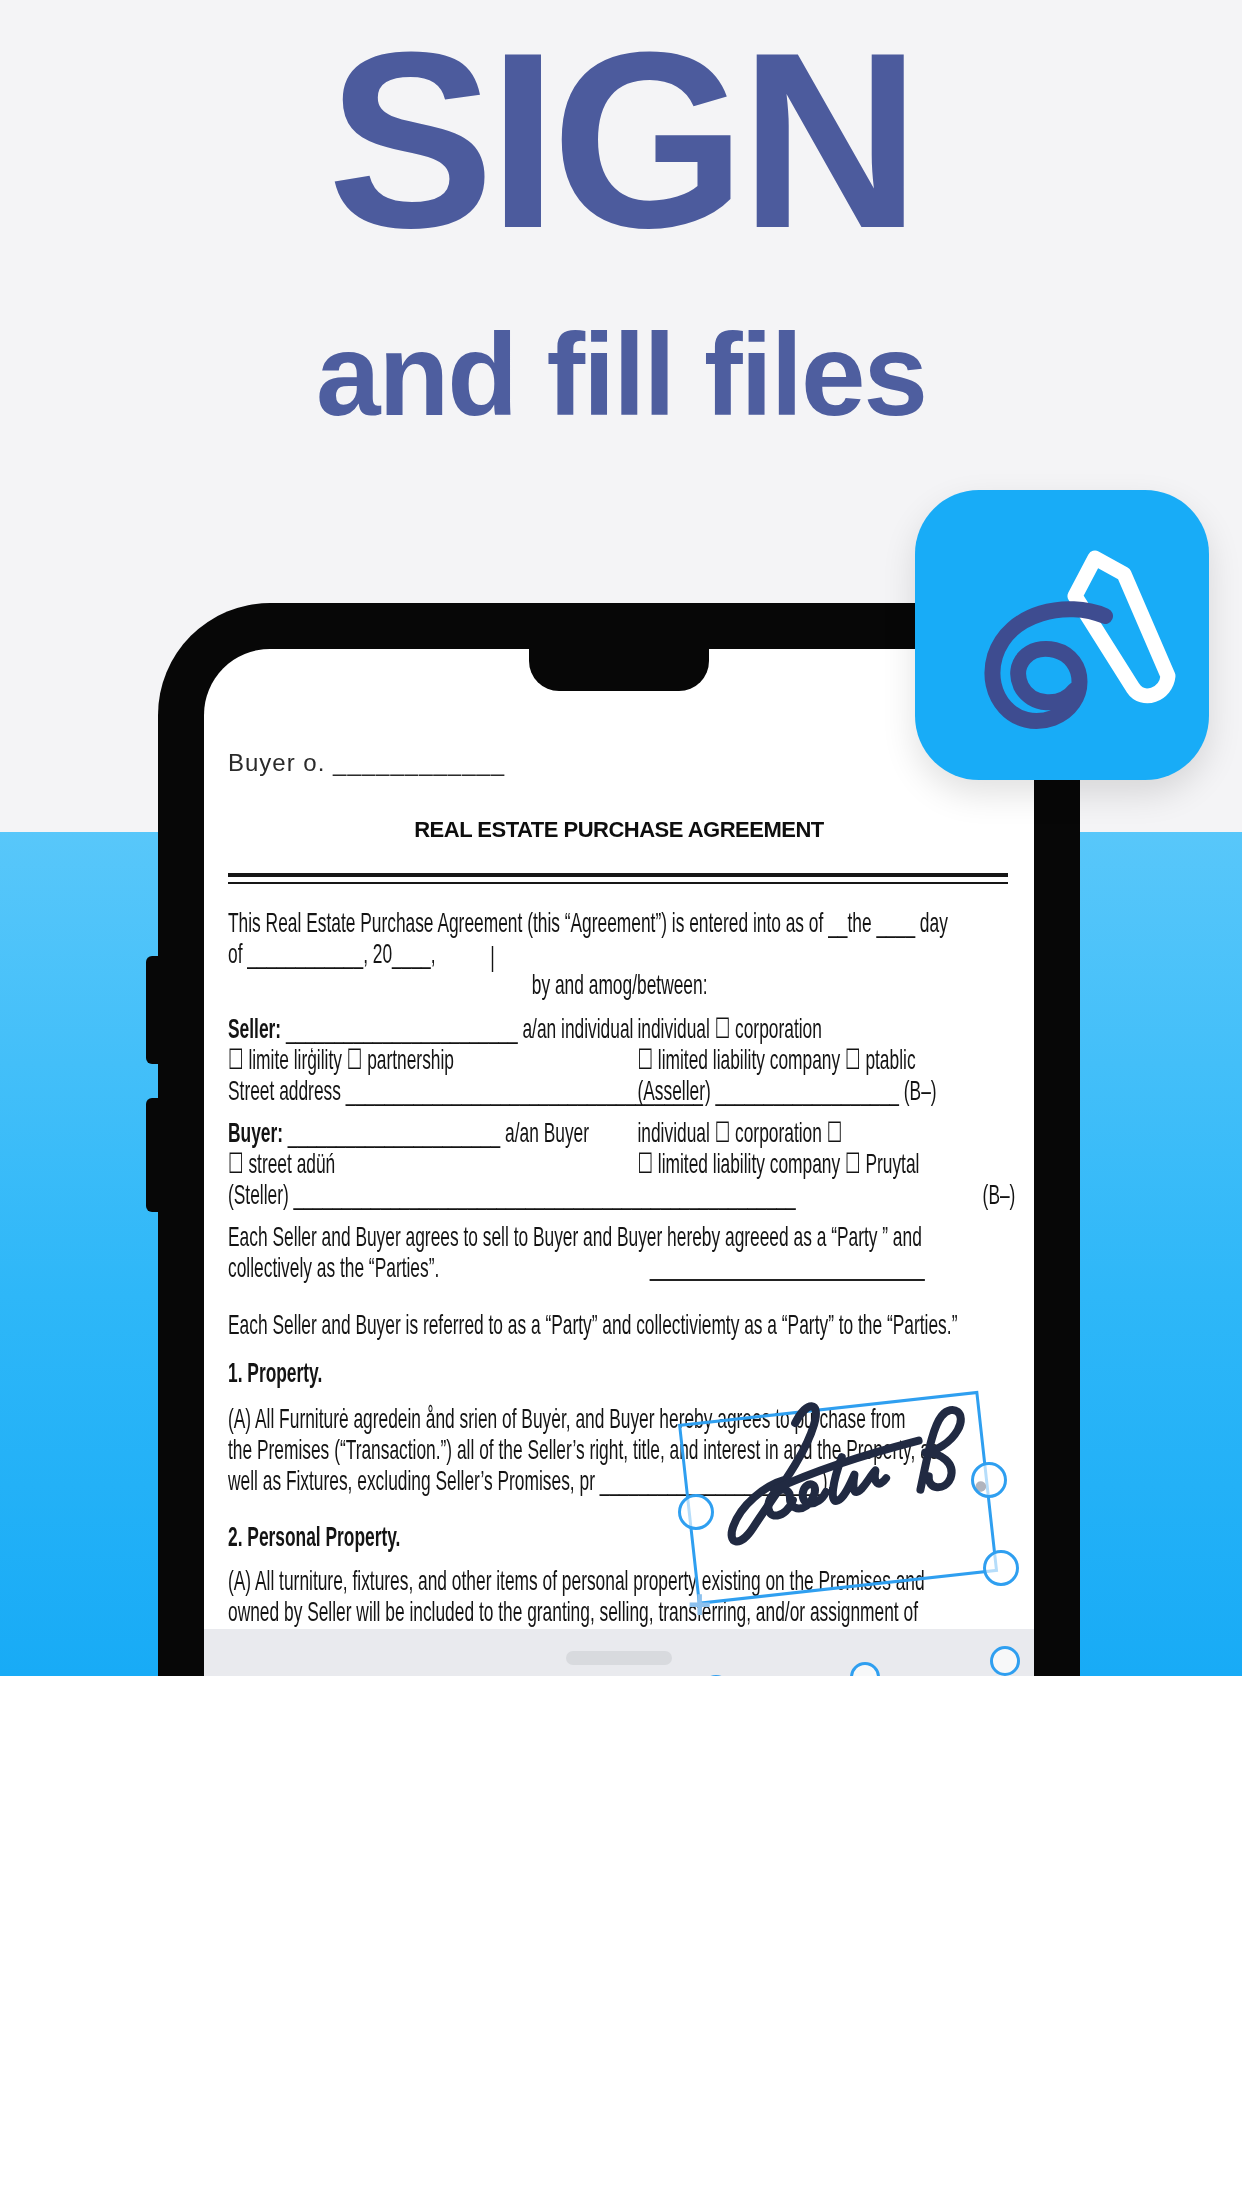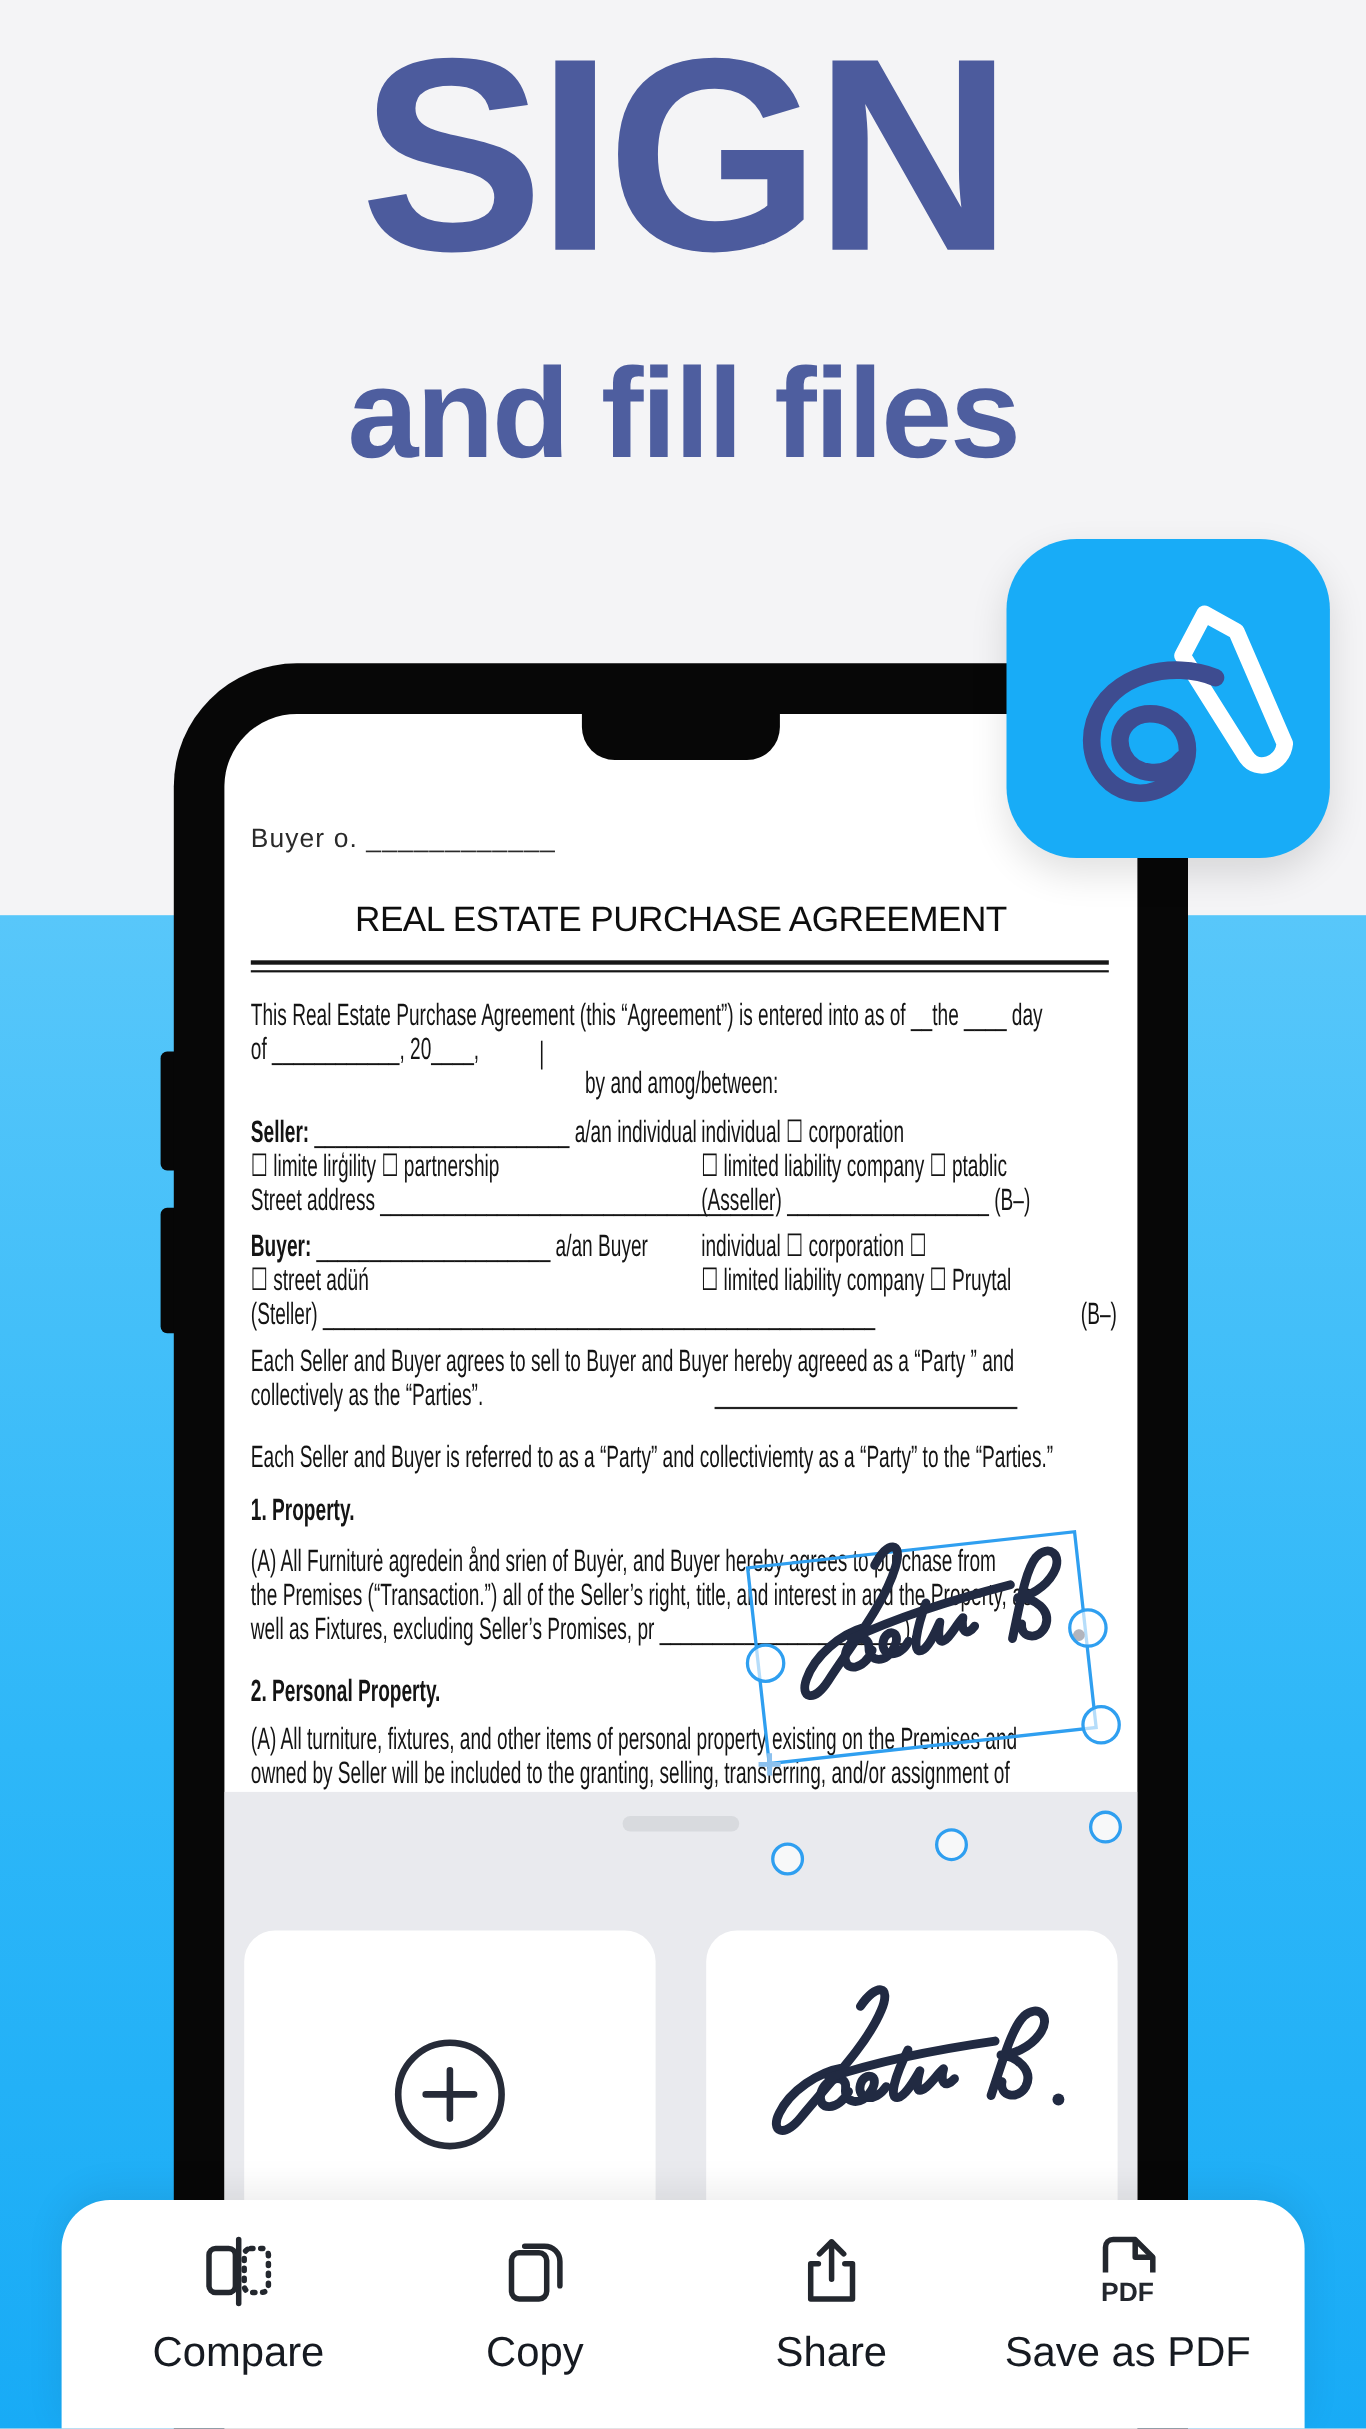--- a/index.html
+++ b/index.html
@@ -1,16 +1,16 @@
 <!DOCTYPE html>
 <html><head>
 <meta charset="utf-8">
 <style>
   html,body{margin:0;padding:0;}
-  .page{position:relative;width:1242px;height:2208px;overflow:hidden;
+  .page{position:relative;width:1242px;height:1676px;overflow:hidden;
         background:#f4f4f6;font-family:"Liberation Sans",sans-serif;}
   .bg-blue{position:absolute;left:0;right:0;top:832px;bottom:0;
         background:linear-gradient(180deg,#58c7fa 0%,#2eb7f8 55%,#18abf6 100%);}
 
   
   .hero-sign{position:absolute;top:16px;left:0;right:0;text-align:center;
         font-size:250px;font-weight:bold;letter-spacing:-6px;line-height:1;color:#4c5b9d;}
   .hero-sub{position:absolute;top:308px;left:0;right:0;text-align:center;
         font-size:116px;font-weight:bold;letter-spacing:-2px;color:#4e5e9f;}
 
@@ -21,21 +21,21 @@
   .sb1{left:146px;top:956px;width:16px;height:108px;}
   .sb2{left:146px;top:1098px;width:16px;height:114px;}
   .notch{position:absolute;top:46px;left:50%;transform:translateX(-50%);
         width:180px;height:42px;background:#070707;border-radius:0 0 30px 30px;z-index:4;}
   .screen{position:absolute;left:46px;top:46px;right:46px;bottom:0;background:#ffffff;
         border-radius:66px 66px 0 0;overflow:hidden;}
 
   
   .doc-fragment{position:absolute;top:100px;left:24px;font-size:24px;color:#2a2a2a;letter-spacing:1px;}
   .doc-title{position:absolute;top:168px;left:0;right:0;text-align:center;
-        font-size:32px;font-weight:normal;color:#0e0e0e;letter-spacing:-0.5px;}
+        font-size:22px;font-weight:bold;color:#0e0e0e;letter-spacing:-0.5px;}
   .doc-rule{position:absolute;top:224px;left:24px;right:26px;height:5px;
         border-top:4px solid #161616;border-bottom:2px solid #161616;}
   .docbody{position:absolute;top:0;left:24px;width:1270px;transform:scaleX(0.62);
         transform-origin:0 0;font-size:28px;line-height:31px;color:#141414;}
   .blk{position:absolute;width:1270px;}
   .row{display:flex;width:1270px;}
   .row .l{width:52%;white-space:nowrap;}
   .row .r{flex:1;white-space:nowrap;}
   .b-intro{top:258px;}
   .intro-mark{position:absolute;top:292px;left:423px;}

